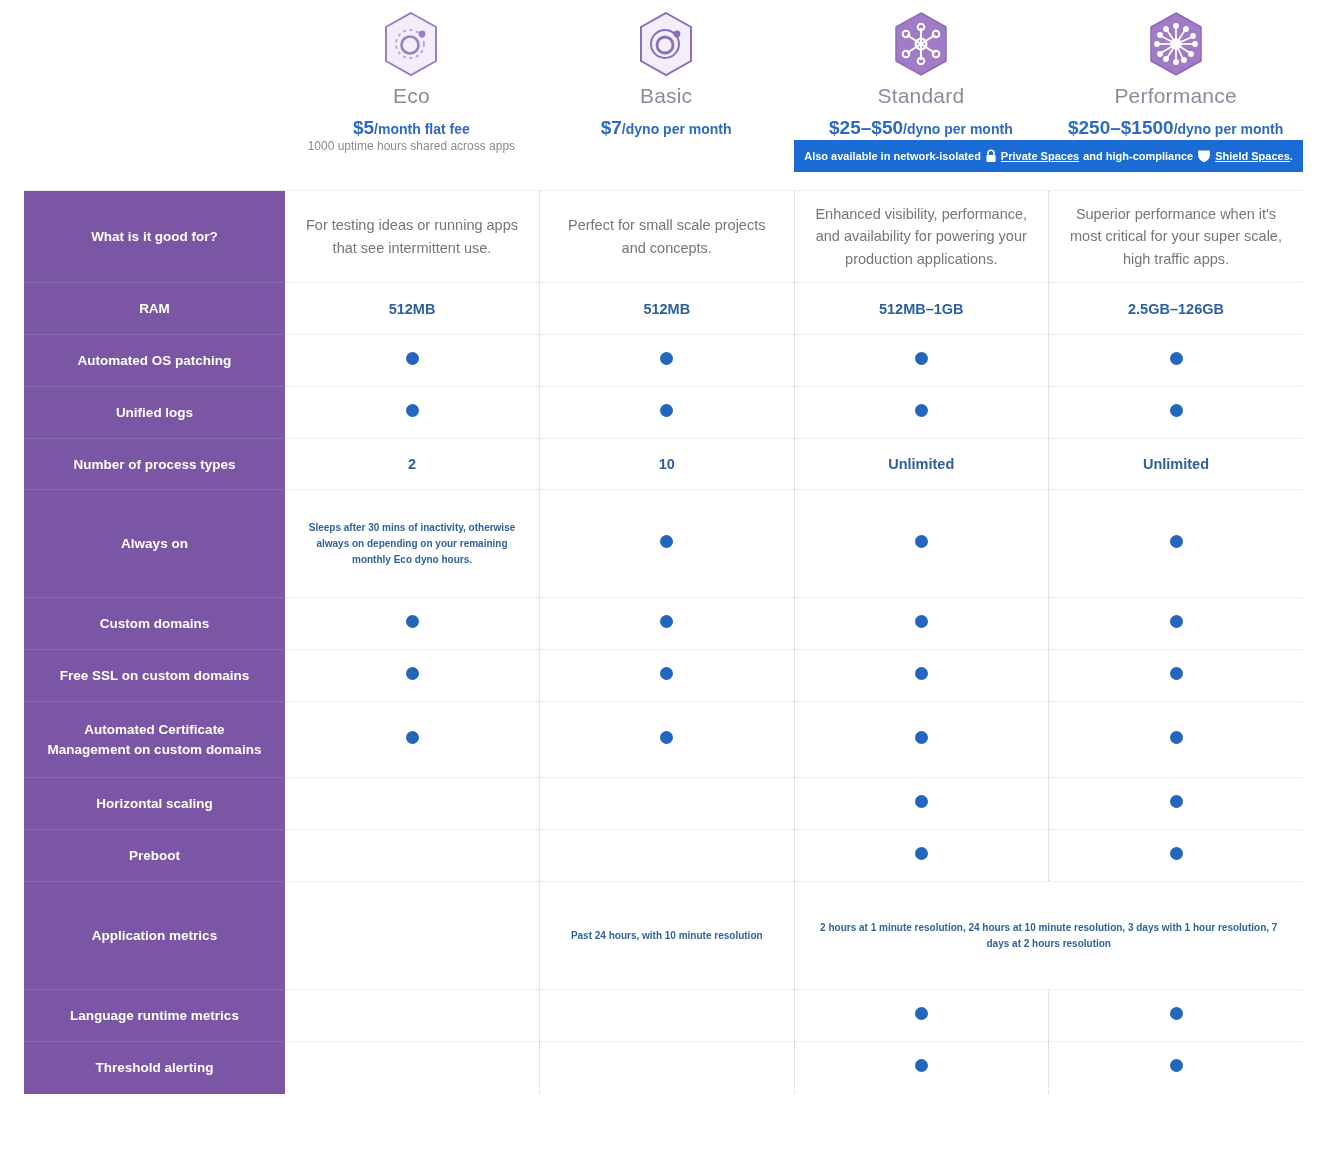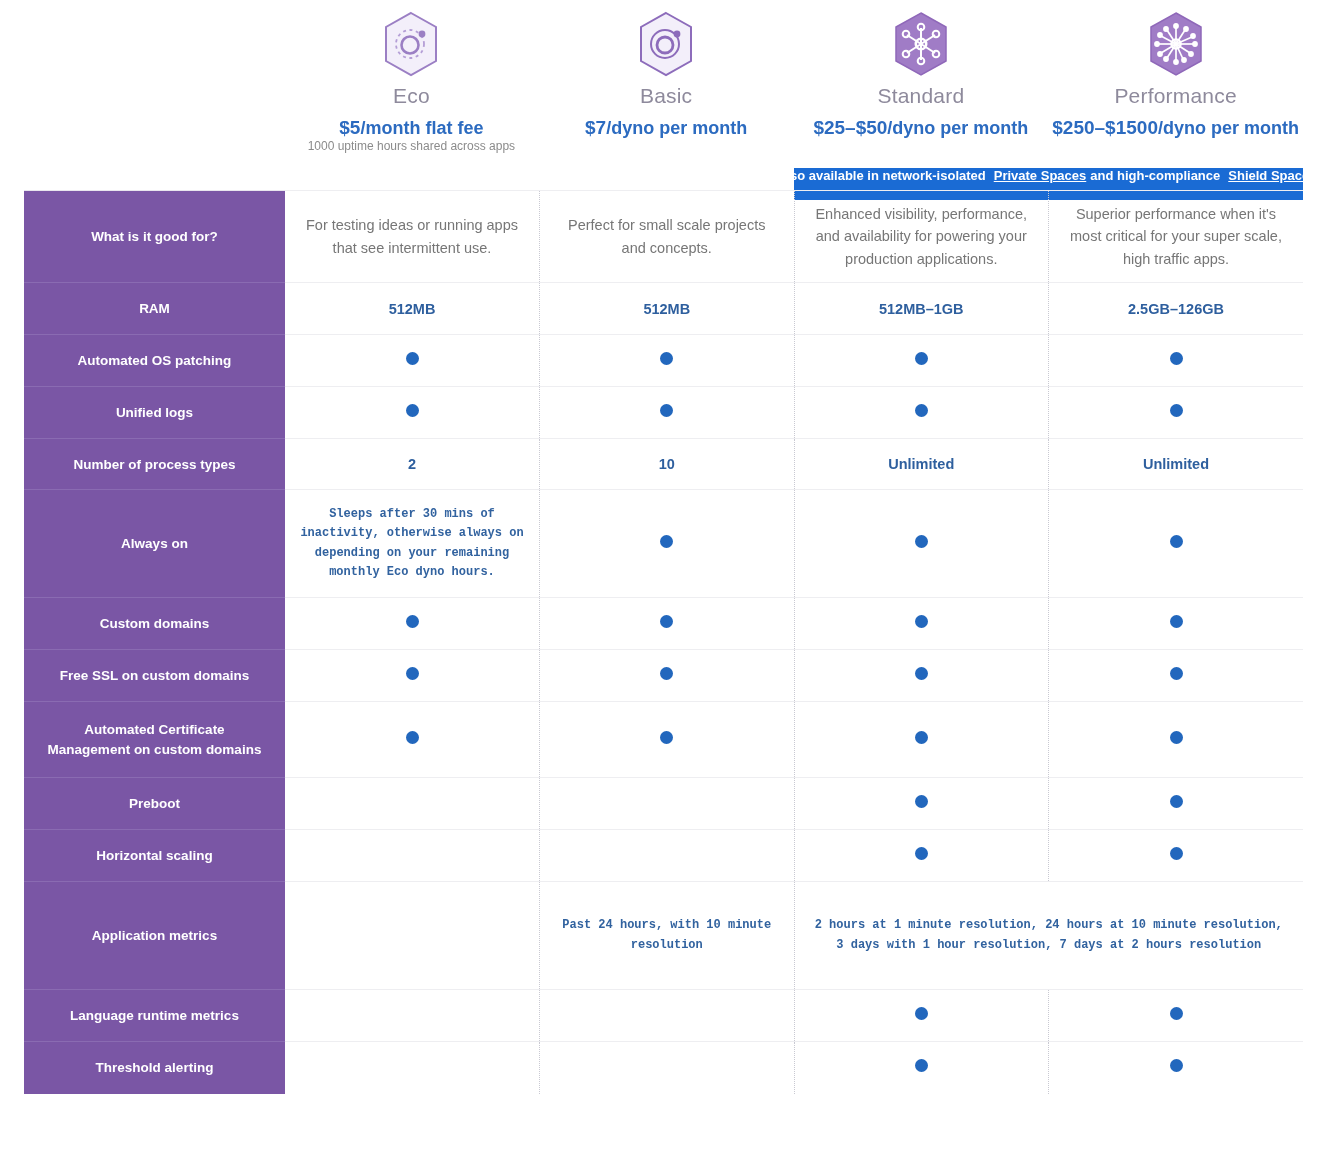--- a/index.html
+++ b/index.html
@@ -37,40 +37,41 @@
     letter-spacing: .2px;
   }
   .plan-price {
     margin-top: 9px;
     font-size: 19px;
     color: #2c6bc0;
     font-weight: 700;
     white-space: nowrap;
   }
   .plan-price .unit {
-    font-size: 18px;
+    font-size: 14px;
     font-weight: 700;
   }
   .plan-note {
     font-size: 12px;
     color: #8b8b8b;
     font-weight: 400;
     white-space: nowrap;
   }
 
   
   .spaces-banner {
     position: absolute;
-    top: 168px; left: 794px;
+    top: 140px; left: 794px;
     width: 509px; height: 32px;
     background: #1a6bd4;
     color: #ffffff;
     display: flex;
+    align-items: center;
     justify-content: center;
-    font-size: 13px;
+    font-size: 11px;
     font-weight: 700;
     gap: 4px;
     white-space: nowrap;
   }
   .spaces-banner a {
     color: #ffffff;
     text-decoration: underline;
   }
   .banner-ico { display: inline-block; vertical-align: middle; }
 
@@ -116,23 +117,22 @@
     font-size: 14.5px;
   }
   td.value {
     color: #2e5f9e;
     font-weight: 700;
     font-size: 14.5px;
   }
   td.note {
     color: #31629f;
     font-weight: 700;
-    font-size: 12px;
+    font-size: 10px;
     line-height: 1.62;
-    font-family: Liberation Mono, monospace;
   }
   td.empty { }
 
   .dot {
     display: inline-block;
     width: 13px; height: 13px;
     border-radius: 50%;
     background: #2267bd;
   }
 
@@ -332,29 +332,29 @@
 
       <tr class="r-cert">
         <th class="rowlabel">Automated Certificate Management on custom domains</th>
         <td class="cell first"><span class="dot"></span></td>
         <td class="cell"><span class="dot"></span></td>
         <td class="cell"><span class="dot"></span></td>
         <td class="cell"><span class="dot"></span></td>
       </tr>
 
       <tr class="r-tick">
+        <th class="rowlabel">Horizontal scaling</th>
+        <td class="cell empty first"></td>
+        <td class="cell empty"></td>
+        <td class="cell"><span class="dot"></span></td>
+        <td class="cell"><span class="dot"></span></td>
+      </tr>
+
+      <tr class="r-tick">
         <th class="rowlabel">Preboot</th>
-        <td class="cell empty first"></td>
-        <td class="cell empty"></td>
-        <td class="cell"><span class="dot"></span></td>
-        <td class="cell"><span class="dot"></span></td>
-      </tr>
-
-      <tr class="r-tick">
-        <th class="rowlabel">Horizontal scaling</th>
         <td class="cell empty first"></td>
         <td class="cell empty"></td>
         <td class="cell"><span class="dot"></span></td>
         <td class="cell"><span class="dot"></span></td>
       </tr>
 
       <tr class="r-appmet">
         <th class="rowlabel">Application metrics</th>
         <td class="cell empty first"></td>
         <td class="cell note">Past 24 hours, with 10 minute resolution</td>

